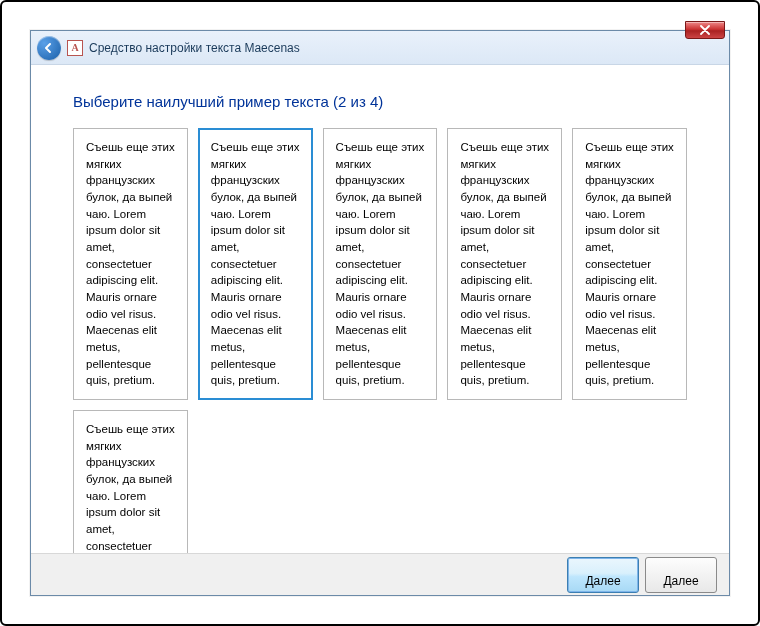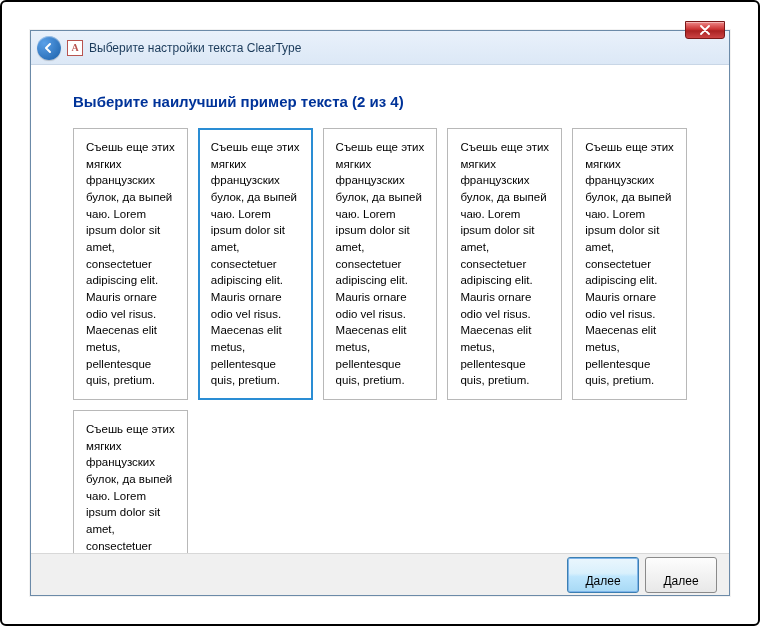--- a/index.html
+++ b/index.html
@@ -89,21 +89,21 @@
   }
   .close-btn svg { display:block; }
   .content {
     flex: 1;
     padding: 20px 42px 10px 42px;
     overflow: hidden;
   }
   .heading {
     color: #003399;
     font-size: 15px;
-    font-weight: 700;
+    font-weight: 400;
     margin: 8px 0 18px 0;
   }
   .grid {
     display: grid;
     grid-template-columns: repeat(5, 1fr);
     gap: 10px;
   }
   .sample {
     border: 1px solid #b8b8b8;
     padding: 10px 12px;
@@ -153,21 +153,21 @@
 
     <div class="titlebar">
       <div class="back-btn">
         <svg width="12" height="12" viewBox="0 0 12 12">
           <path d="M7 2 L3 6 L7 10" stroke="#fff" stroke-width="2" fill="none" stroke-linecap="round" stroke-linejoin="round"></path>
         </svg>
       </div>
       <div class="app-icon">
         <span>A</span>
       </div>
-      <span class="title-text">Выберите настройки текста ClearType</span>
+      <span class="title-text">Средство настройки текста Maecenas</span>
       <div class="close-btn">
         <svg width="12" height="10" viewBox="0 0 12 10">
           <path d="M2 1 L10 9 M10 1 L2 9" stroke="#fff" stroke-width="1.8" stroke-linecap="round"></path>
         </svg>
       </div>
     </div>
 
     <div class="content">
       <div class="heading">Выберите наилучший пример текста (2 из 4)</div>
       <div class="grid">

